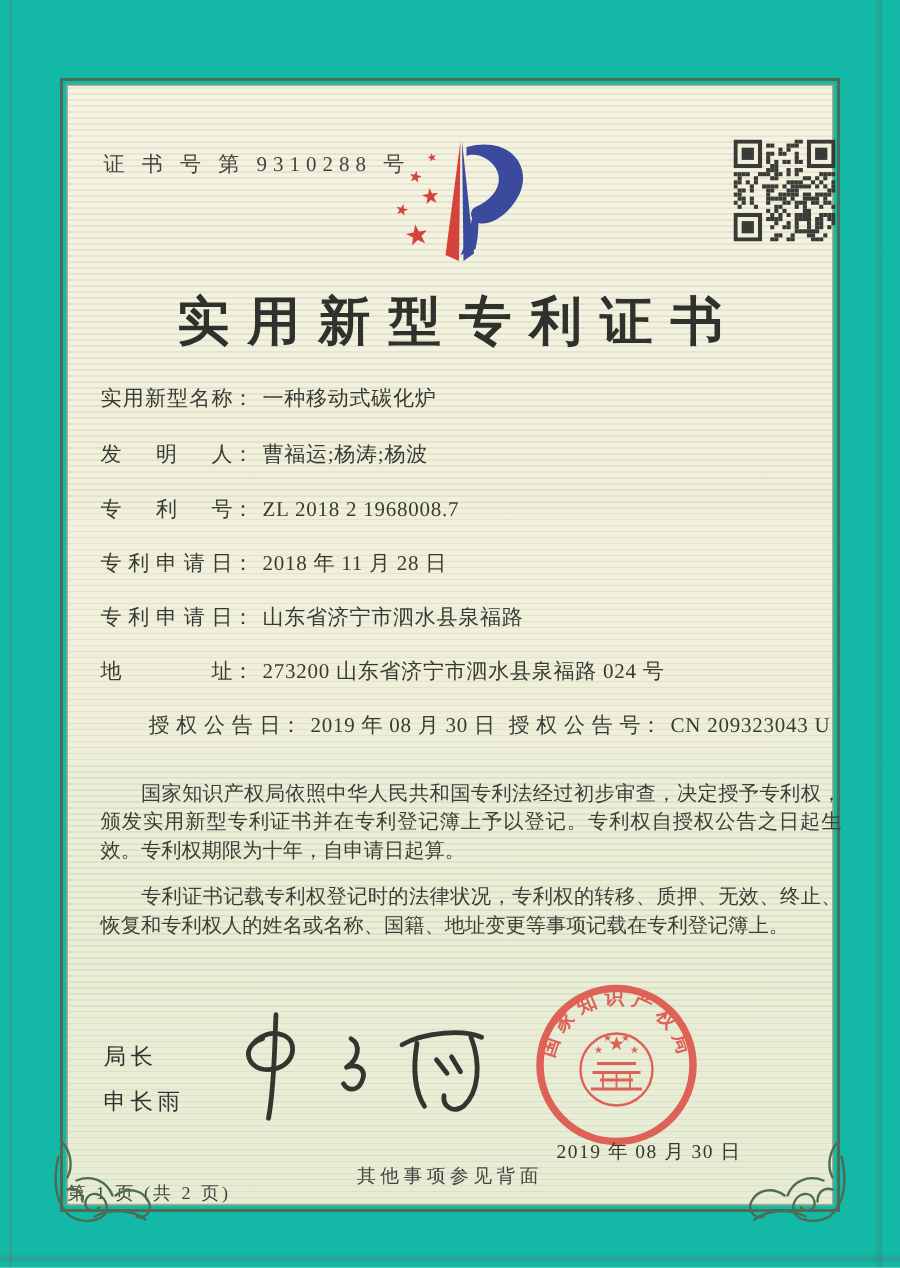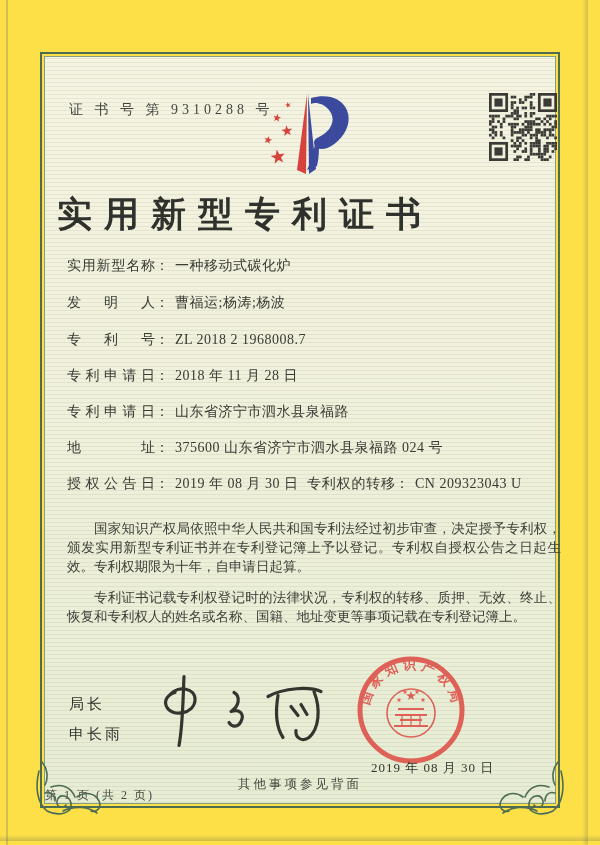--- a/index.html
+++ b/index.html
@@ -1,19 +1,19 @@
 <!DOCTYPE html>
 <html><head>
 <meta charset="utf-8">
 <style>
   * { margin:0; padding:0; box-sizing:border-box; }
   body { background:#e9e6d8; font-family:"Liberation Serif","DejaVu Serif",serif; }
   .page {
     position:relative; width:600px; height:845px; overflow:hidden;
-    background:#fde047; color:#33362f;
+    background:#14b8a6; color:#33362f;
   }
   
   .edge-left   { position:absolute; left:6px; top:0; width:2px; height:100%;
                  background:rgba(110,120,100,.30); }
   .edge-right  { position:absolute; right:12px; top:0; width:6px; height:100%;
                  background:linear-gradient(90deg, rgba(0,0,0,0), rgba(90,90,80,.25)); }
   .edge-bottom { position:absolute; left:0; bottom:4px; width:100%; height:6px;
                  background:linear-gradient(180deg, rgba(0,0,0,0), rgba(90,90,80,.28)); }
 
   
@@ -31,21 +31,21 @@
   .corner-bl  { left:-12px; bottom:-14px; }
   .corner-br  { right:-12px; bottom:-14px; transform:scaleX(-1); }
 
   .cert-no { position:absolute; left:24px; top:44px; font-size:14px; letter-spacing:4px; color:#43463f; }
 
   .logo-svg { position:absolute; left:208px; top:24px; width:110px; height:102px; }
   .qr-svg   { position:absolute; left:444px; top:36px; width:68px; height:68px; }
 
   .title {
     position:absolute; left:0; top:134px; width:100%;
-    font-size:35px; font-weight:bold; letter-spacing:12px;
+    text-align:center; font-size:35px; font-weight:bold; letter-spacing:12px;
     color:#2e312c; text-indent:12px;
   }
 
   .fields { position:absolute; left:22px; top:200px; width:476px; font-size:14px; color:#383b34; }
   .row { position:absolute; left:0; white-space:nowrap; }
   .f-label { display:inline-block; width:88px; text-align:justify; text-align-last:justify; }
   .f-colon { display:inline-block; margin-right:6px; }
   .f-value { letter-spacing:.5px; }
   .row2-pair2 { position:absolute; left:240px; top:0; }
 
@@ -320,26 +320,26 @@
         <div class="row" style="top:74px">
           <span class="f-label">专利号</span><span class="f-colon">：</span><span class="f-value">ZL 2018 2 1968008.7</span>
         </div>
         <div class="row" style="top:110px">
           <span class="f-label">专利申请日</span><span class="f-colon">：</span><span class="f-value">2018 年 11 月 28 日</span>
         </div>
         <div class="row" style="top:146px">
           <span class="f-label">专利申请日</span><span class="f-colon">：</span><span class="f-value">山东省济宁市泗水县泉福路</span>
         </div>
         <div class="row" style="top:182px">
-          <span class="f-label">地址</span><span class="f-colon">：</span><span class="f-value">375600 山东省济宁市泗水县泉福路 024 号</span>
-        </div>
-        <div class="row" style="top:218px; width:476px;">
+          <span class="f-label">地址</span><span class="f-colon">：</span><span class="f-value">273200 山东省济宁市泗水县泉福路 024 号</span>
+        </div>
+        <div class="row" style="top:218px; width:476px;margin-left:32px;">
           <span class="f-label">授权公告日</span><span class="f-colon">：</span><span class="f-value">2019 年 08 月 30 日</span>
           <span class="row2-pair2">
-            <span class="f-label">专利权的转移</span><span class="f-colon">：</span><span class="f-value">CN 209323043 U</span>
+            <span class="f-label">授权公告号</span><span class="f-colon">：</span><span class="f-value">CN 209323043 U</span>
           </span>
         </div>
       </div>
 
       <div class="body-text">
         <p>国家知识产权局依照中华人民共和国专利法经过初步审查，决定授予专利权，颁发实用新型专利证书并在专利登记簿上予以登记。专利权自授权公告之日起生效。专利权期限为十年，自申请日起算。</p>
         <p>专利证书记载专利权登记时的法律状况，专利权的转移、质押、无效、终止、恢复和专利权人的姓名或名称、国籍、地址变更等事项记载在专利登记簿上。</p>
       </div>
 
       <div class="director">

